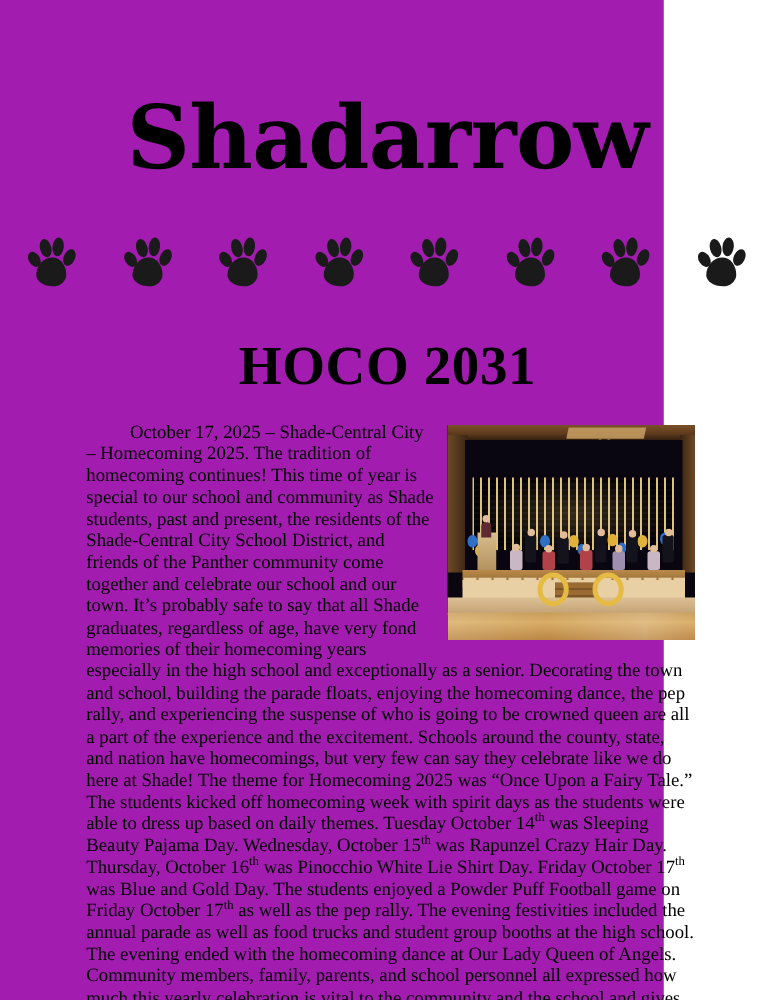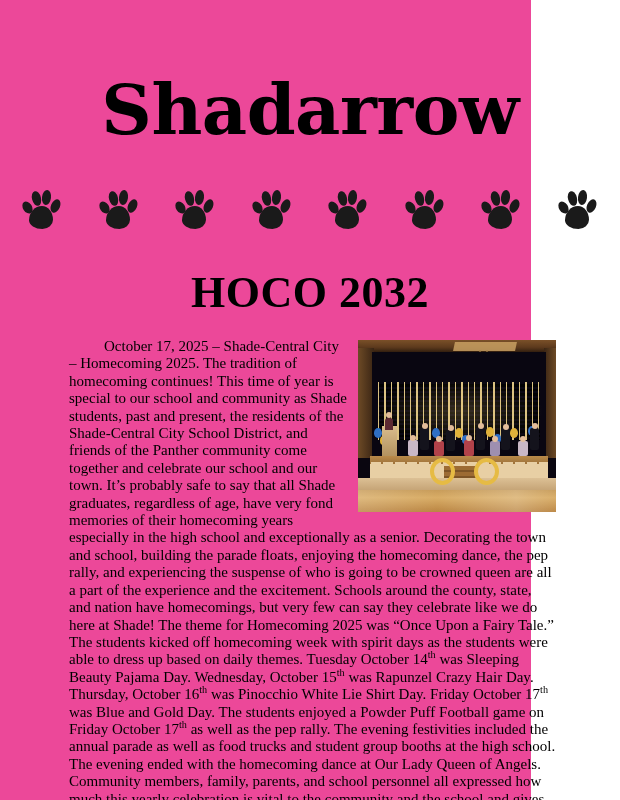--- a/index.html
+++ b/index.html
@@ -14,21 +14,21 @@
     font-family: "Liberation Serif", "DejaVu Serif", serif;
     color: #000000;
     overflow: hidden;
   }
 
   .page {
     position: absolute;
     left: 0; top: 0;
     width: 531px;
     height: 800px;
-    background: #ec4899;
+    background: #a21caf;
   }
 
   
   .masthead {
     position: absolute;
     left: 0;
     top: 72px;
     width: 620px;
     text-align: center;
   }
@@ -301,21 +301,21 @@
     </div>
     <div class="paw">
       <span class="toe t1"></span>
         <span class="toe t2"></span>
         <span class="toe t3"></span>
         <span class="toe t4"></span>
         <span class="pad"></span>
     </div>
   </div>
 
-  <div class="hoco">HOCO 2032</div>
+  <div class="hoco">HOCO 2031</div>
 
   <div class="article clearfix">
 
     <div class="photo">
       <span class="ph-ceiling"></span>
       <span class="ph-beam"></span>
       <span class="ph-beam2"></span>
       <span class="ph-beam3"></span>
       <span class="ph-wall-l"></span>
       <span class="ph-wall-r"></span>

